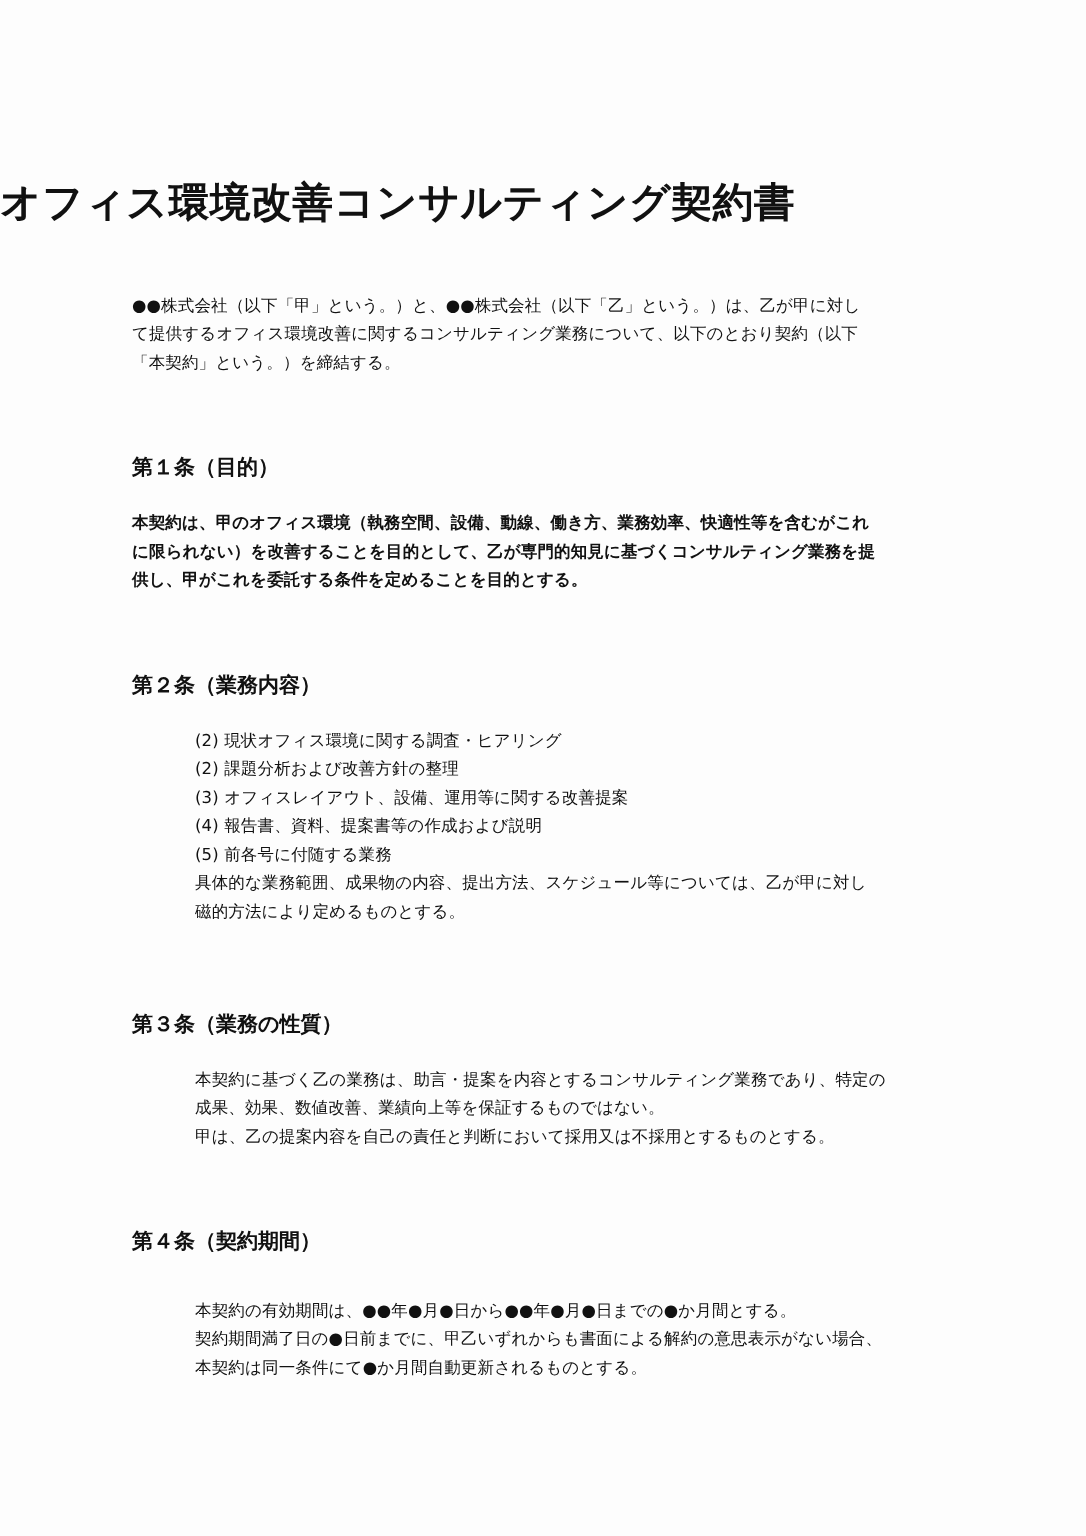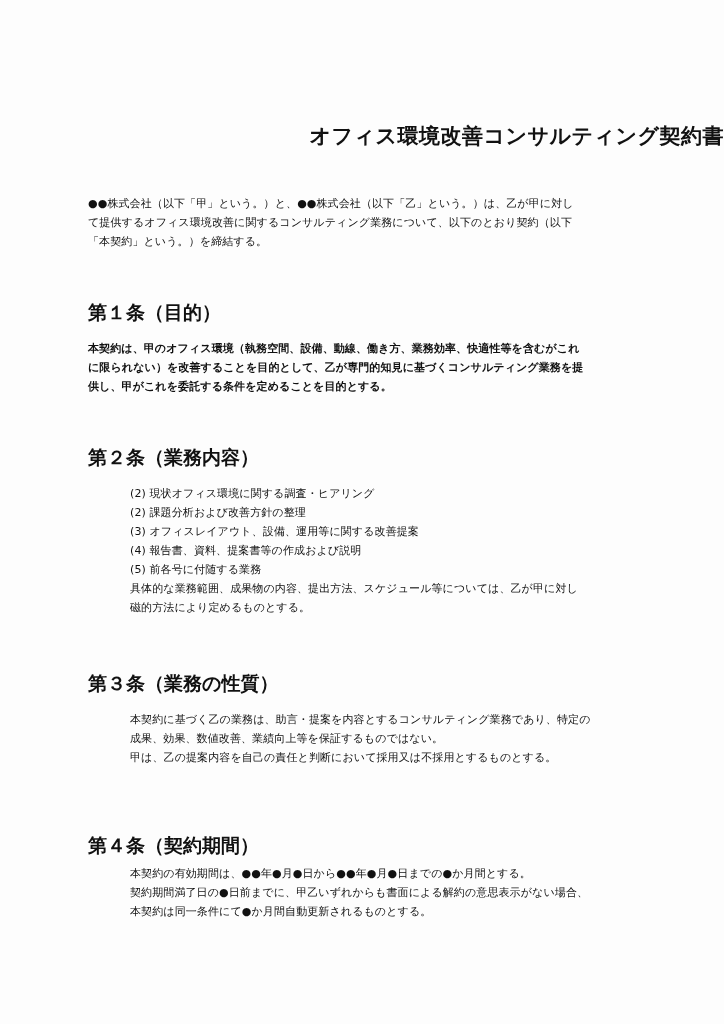--- a/index.html
+++ b/index.html
@@ -4,26 +4,26 @@
 <style>
   html, body { margin: 0; padding: 0; }
   body {
     width: 724px; height: 1024px; overflow: hidden;
     background: #fdfdfd; color: #111;
     font-family: "DejaVu Sans", "Liberation Sans", sans-serif;
   }
   .page { position: relative; width: 724px; height: 1024px; }
   .title {
     position: absolute; top: 118px; left: 0; width: 724px;
-    text-align: right; font-size: 21px; font-weight: bold; letter-spacing: 0.5px;
+    text-align: left; font-size: 27px; font-weight: bold; letter-spacing: 0.5px;
     line-height: 36px;
   }
   .body-text { font-size: 11px; line-height: 19px; letter-spacing: 0.1px; }
   .block { position: absolute; }
-  .heading { position: absolute; left: 88px; font-size: 19px; font-weight: bold; line-height: 26px; }
+  .heading { position: absolute; left: 88px; font-size: 14px; font-weight: bold; line-height: 26px; }
   .line { white-space: nowrap; display: block; }
 </style>
 </head>
 <body>
 
 <div class="page">
   <div class="title">オフィス環境改善コンサルティング契約書</div>
 
   <div class="block body-text" style="top:194px; left:88px; width:560px;">
     <span class="line">●●株式会社（以下「甲」という。）と、●●株式会社（以下「乙」という。）は、乙が甲に対し</span>
@@ -49,19 +49,19 @@
     <span class="line">磁的方法により定めるものとする。</span>
   </div>
 
   <div class="heading" style="top:670px;">第３条（業務の性質）</div>
   <div class="block body-text" style="top:710px; left:130px; width:520px;">
     <span class="line">本契約に基づく乙の業務は、助言・提案を内容とするコンサルティング業務であり、特定の</span>
     <span class="line">成果、効果、数値改善、業績向上等を保証するものではない。</span>
     <span class="line">甲は、乙の提案内容を自己の責任と判断において採用又は不採用とするものとする。</span>
   </div>
 
-  <div class="heading" style="top:832px;">第４条（契約期間）</div>
+  <div class="heading" style="top:815px;">第４条（契約期間）</div>
   <div class="block body-text" style="top:864px; left:130px; width:520px;">
     <span class="line">本契約の有効期間は、●●年●月●日から●●年●月●日までの●か月間とする。</span>
     <span class="line">契約期間満了日の●日前までに、甲乙いずれからも書面による解約の意思表示がない場合、</span>
     <span class="line">本契約は同一条件にて●か月間自動更新されるものとする。</span>
   </div>
 </div>
 
 </body></html>

